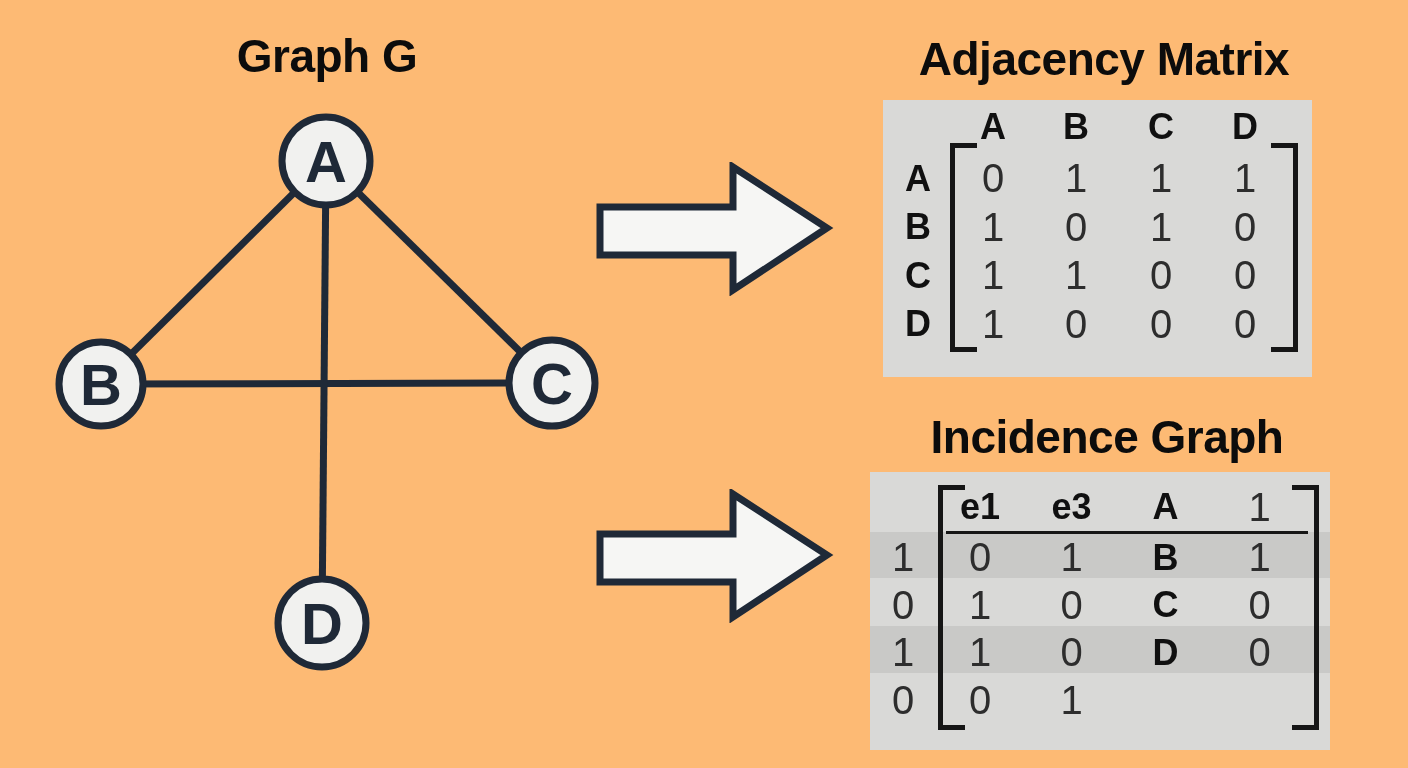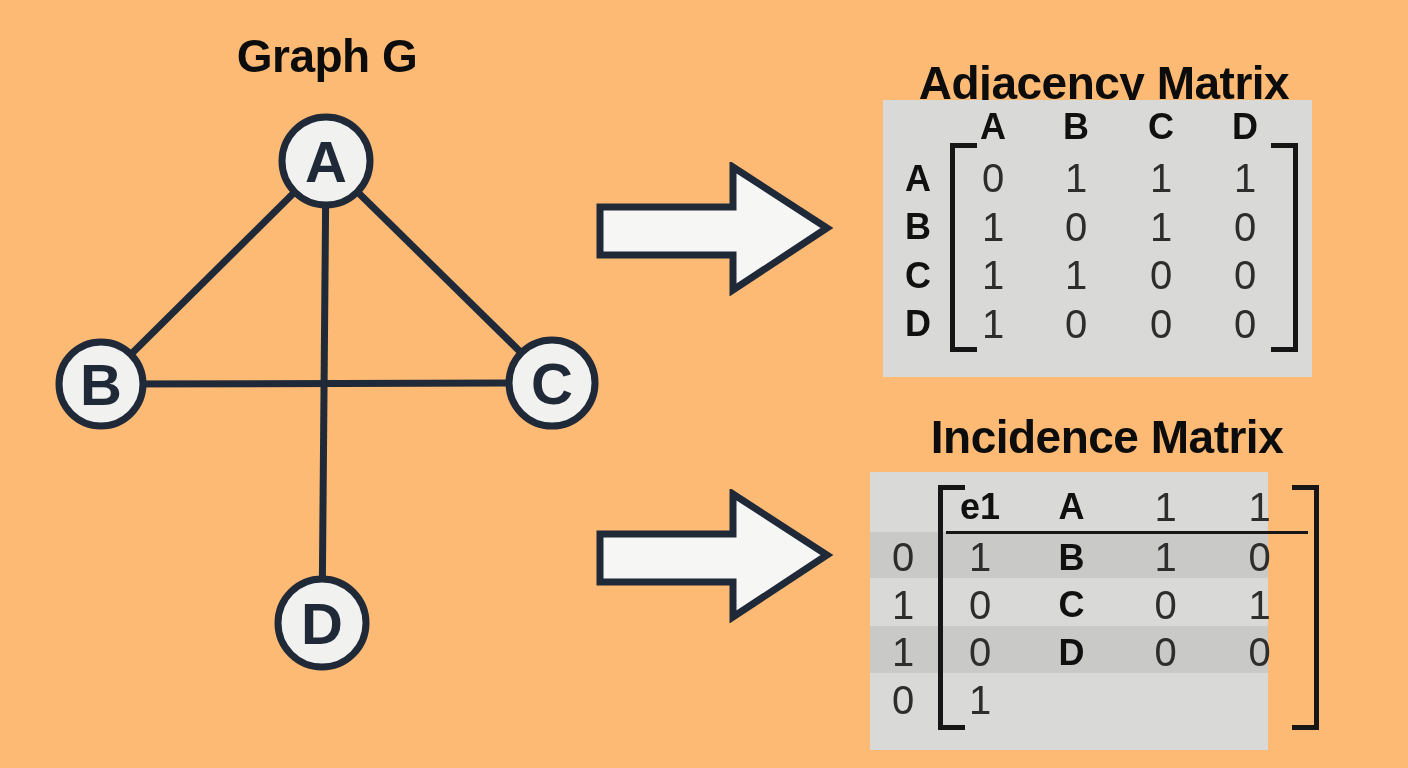--- a/index.html
+++ b/index.html
@@ -56,21 +56,21 @@
   </svg>
 
   <svg class="arrow-svg" style="left:595px;top:162px;" width="240" height="134" viewBox="0 0 240 134">
     <polygon points="5,45 138,45 138,5 232,66 138,128 138,93 5,93" fill="#f6f6f4" stroke="#1f2937" stroke-width="7" stroke-linejoin="miter"></polygon>
   </svg>
 
   <svg class="arrow-svg" style="left:595px;top:489px;" width="240" height="134" viewBox="0 0 240 134">
     <polygon points="5,45 138,45 138,5 232,66 138,128 138,93 5,93" fill="#f6f6f4" stroke="#1f2937" stroke-width="7" stroke-linejoin="miter"></polygon>
   </svg>
 
-  <div class="title" style="left:854px;top:33px;width:500px;margin-top:24px;">Adjacency Matrix</div>
+  <div class="title" style="left:854px;top:33px;width:500px;">Adjacency Matrix</div>
 
   <div class="panel" style="left:883px;top:100px;width:429px;height:277px;">
     <div class="bracket bleft" style="left:67px;top:43px;height:199px;"></div>
     <div class="bracket bright" style="left:388px;top:43px;height:199px;"></div>
 
     <div class="mgrid adj">
       <div class="mcell"></div>
       <div class="mcell mhead">A</div>
       <div class="mcell mhead">B</div>
       <div class="mcell mhead">C</div>
@@ -95,33 +95,34 @@
       <div class="mcell mval">0</div>
 
       <div class="mcell mhead">D</div>
       <div class="mcell mval">1</div>
       <div class="mcell mval">0</div>
       <div class="mcell mval">0</div>
       <div class="mcell mval">0</div>
     </div>
   </div>
 
-  <div class="title" style="left:857px;top:411px;width:500px;">Incidence Matrix</div>
+  <div class="title" style="left:857px;top:411px;width:500px;">Incidence Graph</div>
 
-  <div class="panel" style="left:870px;top:472px;width:398px;height:278px;">
+  <div class="panel" style="left:870px;top:472px;width:460px;height:278px;">
     <div class="stripe" style="top:60px;height:46px;"></div>
     <div class="stripe" style="top:154px;height:47px;"></div>
 
     <div class="bracket bleft" style="left:68px;top:13px;height:235px;"></div>
     <div class="bracket bright" style="left:422px;top:13px;height:235px;"></div>
     <div class="sep" style="left:76px;top:59px;width:362px;"></div>
 
     <div class="mgrid inc">
       <div class="mcell"></div>
       <div class="mcell mhead">e1</div>
+      <div class="mcell mhead">e3</div>
 
       <div class="mcell mhead">A</div>
       <div class="mcell mval">1</div>
       <div class="mcell mval">1</div>
       <div class="mcell mval">0</div>
       <div class="mcell mval">1</div>
 
       <div class="mcell mhead">B</div>
       <div class="mcell mval">1</div>
       <div class="mcell mval">0</div>

